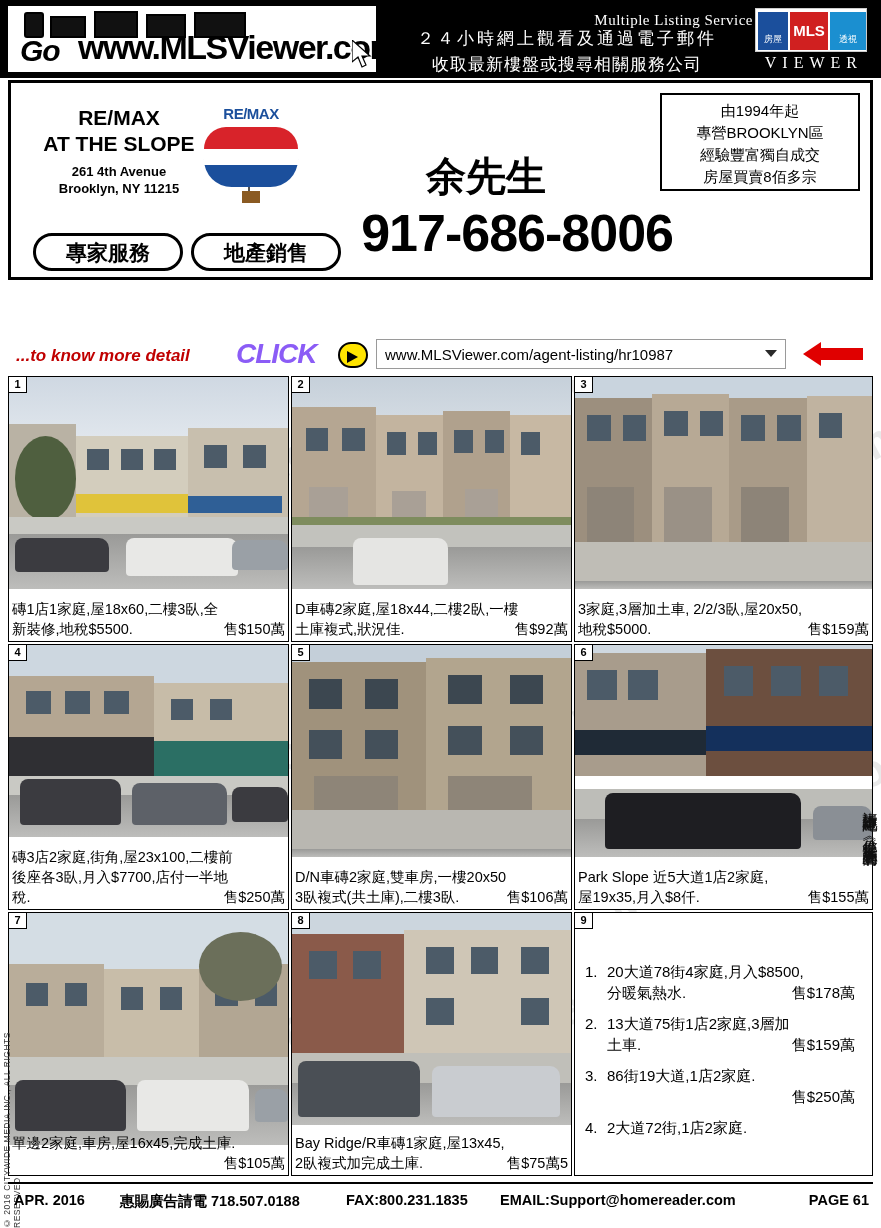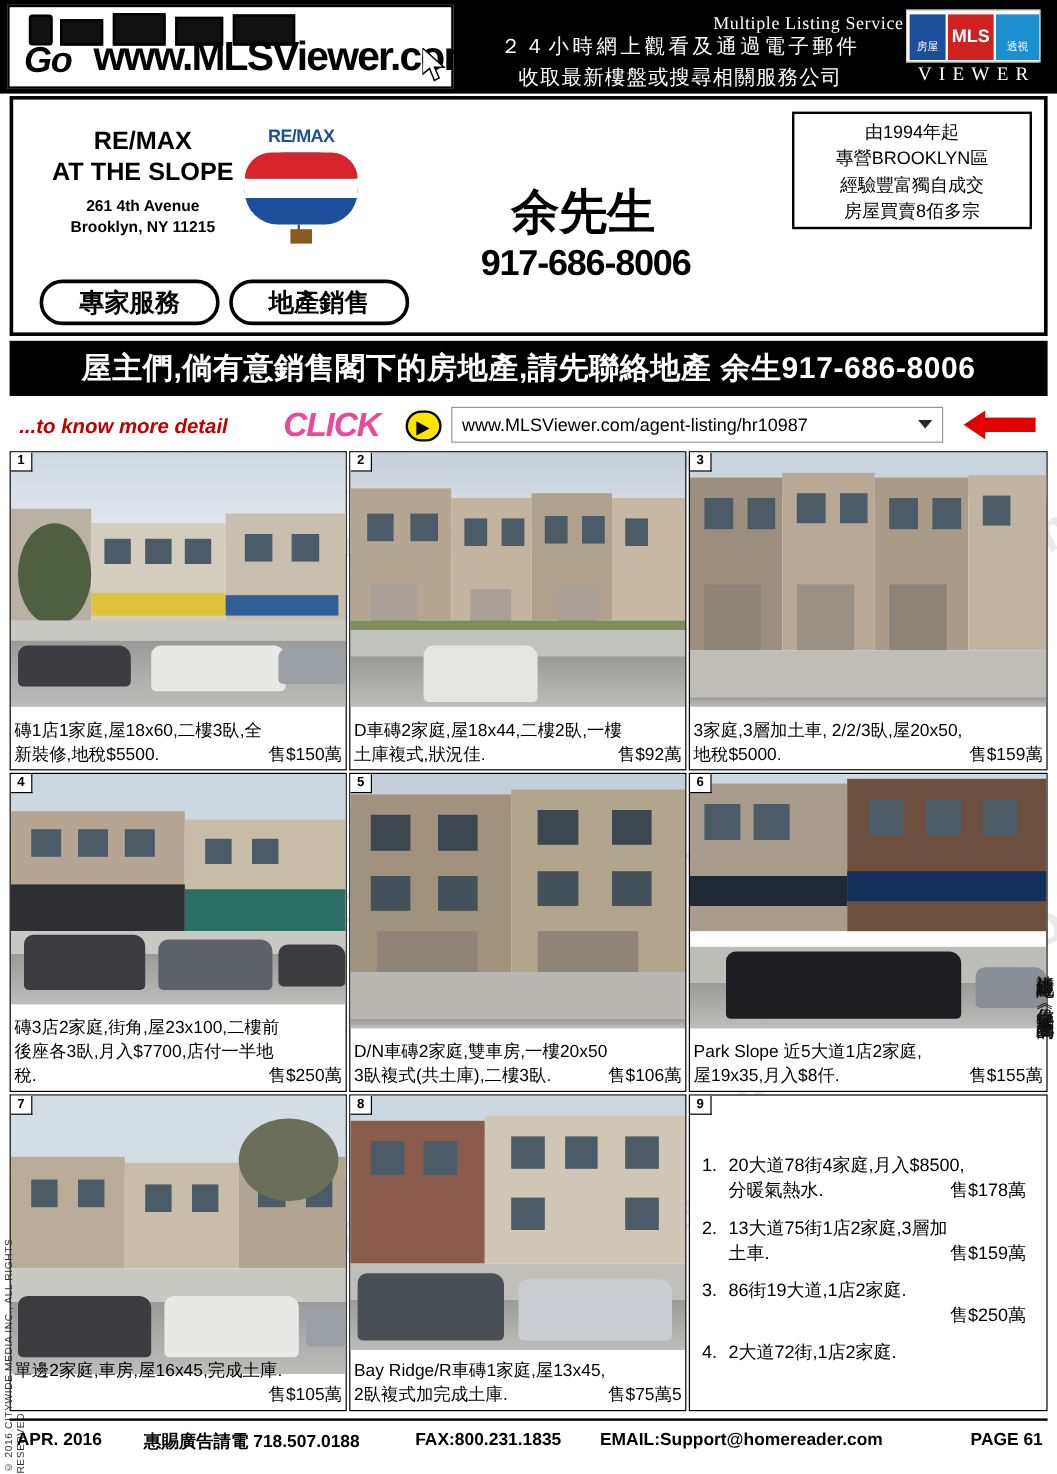--- a/index.html
+++ b/index.html
@@ -48,36 +48,36 @@
   .balloon { position:absolute; left:185px; top:12px; width:110px; height:130px; }
   .balloon .bl-top { position:absolute; left:8px; top:32px; width:94px; height:60px; border-radius:47px 47px 40px 40px; background:#1b4f9c; }
   .balloon .bl-red { position:absolute; left:8px; top:32px; width:94px; height:22px; background:#d8232a; border-radius:47px 47px 0 0;}
   .balloon .bl-white { position:absolute; left:8px; top:54px; width:94px; height:16px; background:#fff; }
   .balloon .bl-basket { position:absolute; left:46px; top:96px; width:18px; height:12px; background:#8a5a22; }
   .balloon .remax-word { position:absolute; left:8px; top:10px; width:94px; text-align:center; font-weight:bold; font-size:15px; color:#1b4f9c; letter-spacing:-0.5px;}
   .balloon .bl-line { position:absolute; left:52px; top:92px; width:2px; height:6px; background:#555; }
 
   .agent-name { position:absolute; left:300px; top:14px; width:350px; text-align:center; font-weight:bold; font-size:44px; letter-spacing:-1px; }
   .agent-cn { position:absolute; left:300px; top:66px; width:350px; text-align:center; font-weight:bold; font-size:40px; }
-  .agent-phone { position:absolute; left:292px; top:120px; width:370px; text-align:center; font-weight:bold; font-size:30px; letter-spacing:-1px; }
+  .agent-phone { position:absolute; left:292px; top:120px; width:370px; text-align:right; font-weight:bold; font-size:52px; letter-spacing:-1px; }
 
   .pill { position:absolute; height:38px; border:3px solid #000; border-radius:19px; background:#fff; font-weight:bold; font-size:21px; text-align:center; line-height:33px; }
   .pill1 { left:22px; top:150px; width:150px; }
   .pill2 { left:180px; top:150px; width:150px; }
 
   .rightbox { position:absolute; right:10px; top:10px; width:200px; height:98px; border:2px solid #000; text-align:center; font-size:15px; line-height:22px; padding-top:5px;}
   .rightbox2 { position:absolute; right:10px; top:112px; width:200px; height:80px; text-align:center; font-size:15px; line-height:20px; }
 
   
   .headline { position:absolute; left:8px; top:284px; width:865px; height:46px; background:#000; color:#fff; font-weight:bold; font-size:25px; text-align:center; line-height:46px; letter-spacing:0.5px;}
 
   
   .clickbar { position:absolute; left:8px; top:336px; width:865px; height:38px; background:#fff; }
   .click-know { position:absolute; left:8px; top:10px; font-weight:bold; font-size:17px; color:#c00000; font-style:italic; }
-  .click-word { position:absolute; left:228px; top:2px; font-weight:bold; font-size:28px; color:#ec4899; font-style:italic; letter-spacing:-1px;}
+  .click-word { position:absolute; left:228px; top:2px; font-weight:bold; font-size:28px; color:#8b5cf6; font-style:italic; letter-spacing:-1px;}
   .click-arrow { position:absolute; left:330px; top:6px; width:30px; height:26px; background:#ffe400; border:2px solid #000; border-radius:14px; }
   .click-arrow::after { content:""; position:absolute; left:7px; top:7px; width:0;height:0; border-left:11px solid #000; border-top:6px solid transparent; border-bottom:6px solid transparent; }
   .urlbox { position:absolute; left:368px; top:3px; width:410px; height:30px; border:1px solid #9a9a9a; background:#fff; font-size:15px; color:#000; padding:6px 8px; }
   .urlbox .caret { position:absolute; right:8px; top:10px; width:0;height:0; border-left:6px solid transparent; border-right:6px solid transparent; border-top:7px solid #2a2a2a; }
   .backarrow { position:absolute; left:795px; top:6px; width:60px; height:24px; }
   .backarrow .body { position:absolute; left:16px; top:6px; width:44px; height:12px; background:#e00000; }
   .backarrow .head { position:absolute; left:0px; top:0px; width:0;height:0; border-top:12px solid transparent; border-bottom:12px solid transparent; border-right:18px solid #e00000; }
 
   
   .grid { position:absolute; left:8px; top:376px; width:865px; height:800px; }
@@ -191,21 +191,20 @@
     <div class="pill pill2">地產銷售</div>
 
     <div class="rightbox">
       <div>由1994年起</div>
       <div>專營BROOKLYN區</div>
       <div>經驗豐富獨自成交</div>
       <div>房屋買賣8佰多宗</div>
     </div>
   </div>
 
-  <div class="headline">屋主們,倘有意銷售閣下的房地產,請先聯絡地產  余生917-686-8006</div>
 
   <div class="clickbar">
     <div class="click-know">...to know more detail</div>
     <div class="click-word">CLICK</div>
     <div class="click-arrow"></div>
     <div class="urlbox">
       <span>www.MLSViewer.com/agent-listing/hr10987</span>
       <span class="caret"></span>
     </div>
     <div class="backarrow">

